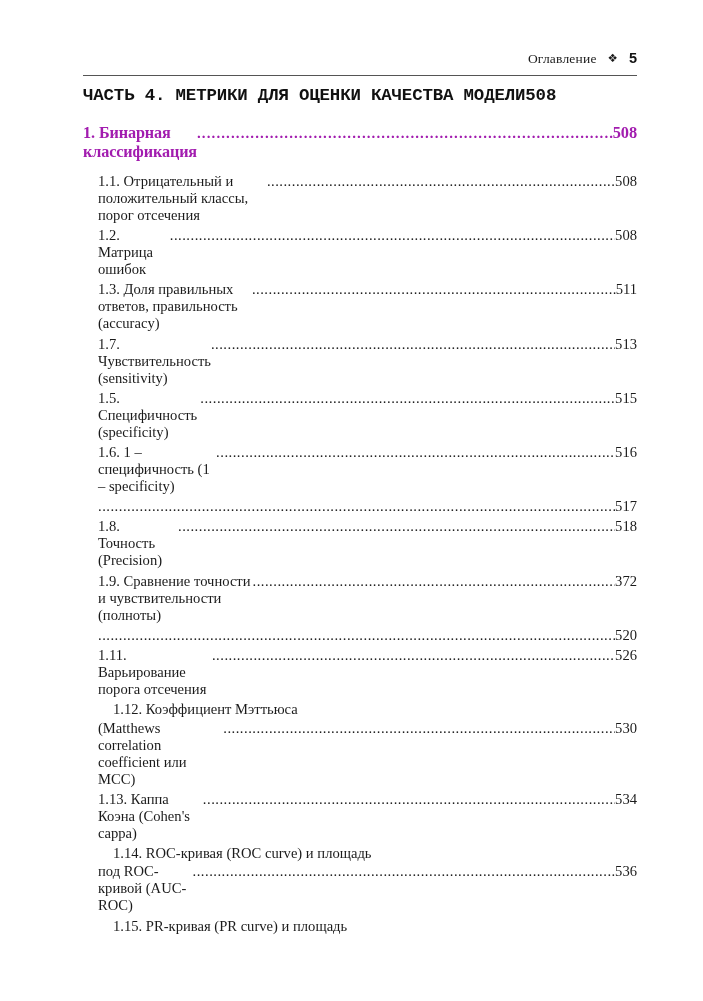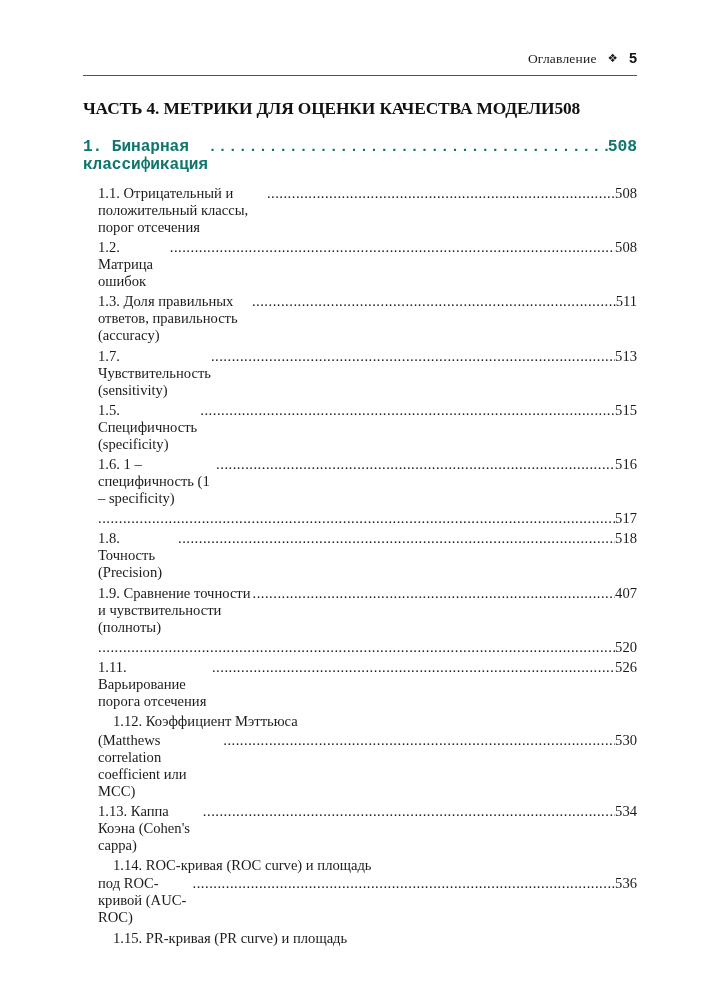--- a/index.html
+++ b/index.html
@@ -86,36 +86,36 @@
     min-width: 0;
   }
   .leader::after {
     content: "......................................................................................................................................................................................................";
     letter-spacing: 0.5px;
   }
   .pnum { flex: 0 0 auto; text-align: center; }
 
   
   .part {
-    font-family: Liberation Serif, serif;
+    font-family: Liberation Mono, monospace;
     font-weight: bold;
     font-size: 17.4px;
     letter-spacing: -0.15px;
     color: #111111;
-    margin-top: 12px;
+    margin-top: 0;
   }
   .part .pnum { font-size: 17.4px; }
 
   
   .section {
-    font-family: Liberation Mono, monospace;
+    font-family: Liberation Serif, serif;
     font-weight: bold;
     font-size: 16.2px;
     letter-spacing: -0.1px;
-    color: #0f766e;
+    color: #a21caf;
     margin-top: 18px;
   }
   .section .pnum { font-size: 16.4px; }
   .section .leader::after { letter-spacing: 1.1px; font-size: 15px; }
 
   
   .entry {
     font-family: "Liberation Serif", "DejaVu Serif", serif;
     font-size: 14.6px;
     color: #1b1b1b;
@@ -221,21 +221,21 @@
           <span class="label">1.8. Точность (Precision)</span>
           <span class="leader"></span>
           <span class="pnum">518</span>
         </div>
       </div>
 
       <div class="entry">
         <div class="row">
           <span class="label">1.9. Сравнение точности и чувствительности (полноты) </span>
           <span class="leader"></span>
-          <span class="pnum">407</span>
+          <span class="pnum">372</span>
         </div>
       </div>
 
       <div class="entry">
         <div class="row">
           <span class="leader"></span>
           <span class="pnum">520</span>
         </div>
       </div>
 

